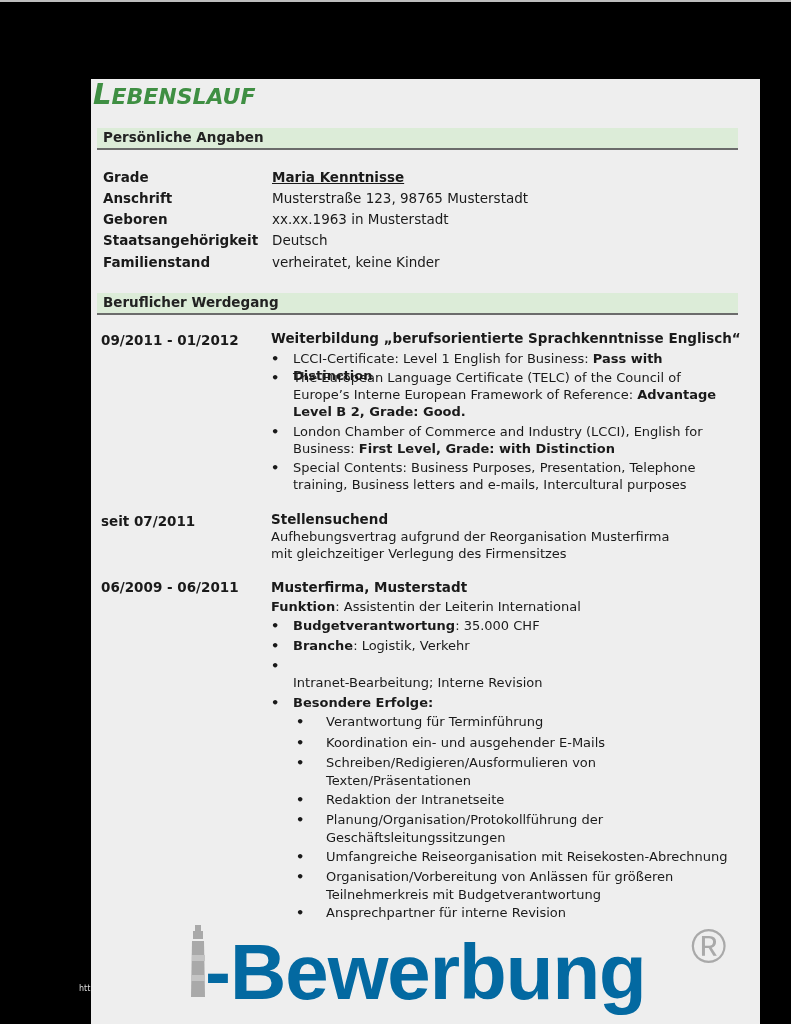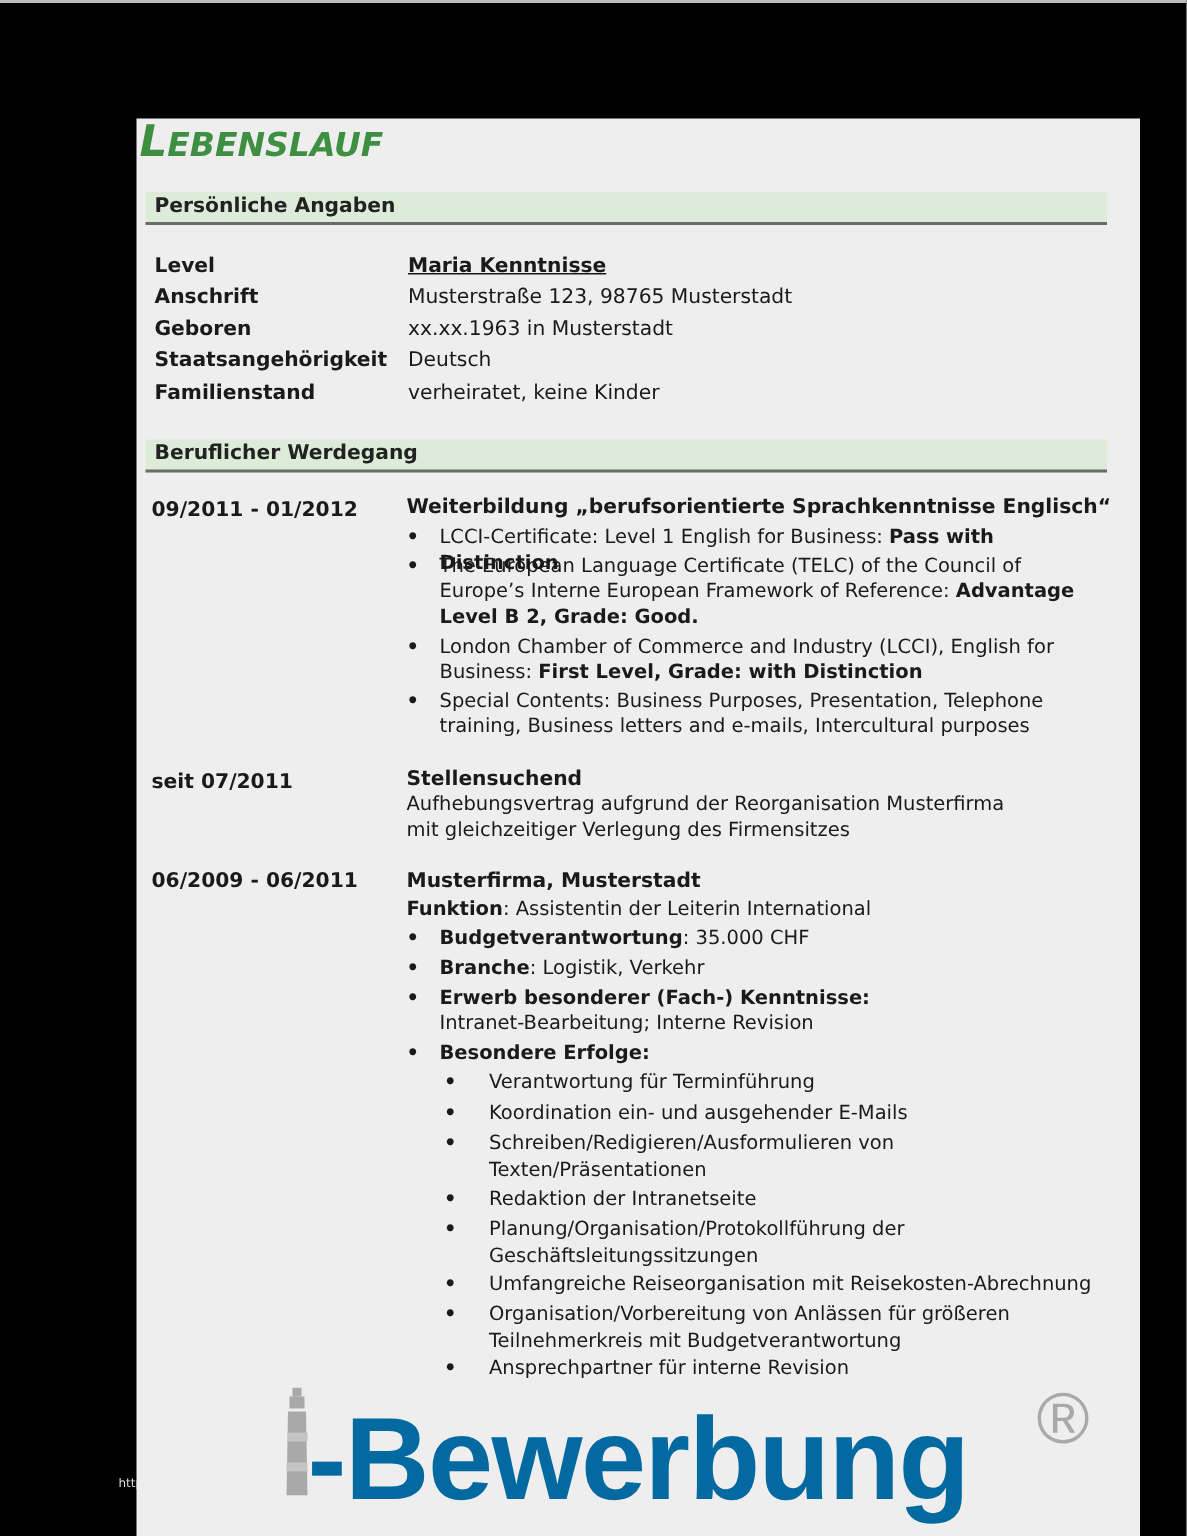--- a/index.html
+++ b/index.html
@@ -38,21 +38,21 @@
 
 <div class="page">
   <div class="title" style="top:-2px;">
     <span class="big">L</span><span class="small">EBENSLAUF</span>
   </div>
 
   <div class="sec" style="top:49px;">
     <span>Persönliche Angaben</span>
   </div>
 
-  <div class="lbl" style="top:90px;">Level</div>
+  <div class="lbl" style="top:90px;">Grade</div>
   <div class="val u" style="top:90px;">Maria Kenntnisse</div>
   <div class="lbl" style="top:111px;">Anschrift</div>
   <div class="val" style="top:111px;">Musterstraße 123, 98765 Musterstadt</div>
   <div class="lbl" style="top:132px;">Geboren</div>
   <div class="val" style="top:132px;">xx.xx.1963 in Musterstadt</div>
   <div class="lbl" style="top:153px;">Staatsangehörigkeit</div>
   <div class="val" style="top:153px;">Deutsch</div>
   <div class="lbl" style="top:175px;">Familienstand</div>
   <div class="val" style="top:175px;">verheiratet, keine Kinder</div>
 
@@ -69,21 +69,21 @@
 
   <div class="date" style="top:434px;">seit 07/2011</div>
   <div class="head" style="top:432px;">Stellensuchend</div>
   <div class="txt" style="top:449px; width:420px;">Aufhebungsvertrag aufgrund der Reorganisation Musterfirma  mit gleichzeitiger Verlegung des Firmensitzes</div>
 
   <div class="date" style="top:500px;">06/2009 - 06/2011</div>
   <div class="head" style="top:500px;">Musterfirma, Musterstadt</div>
   <div class="txt" style="top:519px;"><b>Funktion</b><span>: Assistentin der Leiterin International</span></div>
   <div class="b1" style="top:538px;"><b>Budgetverantwortung</b><span>: 35.000 CHF</span></div>
   <div class="b1" style="top:558px;"><b>Branche</b><span>: Logistik, Verkehr</span></div>
-  <div class="b1" style="top:578px;"><b>Erwerb besonderer (Fach-) Kenntnisse:</b><br><span>Intranet-Bearbeitung; Interne Revision</span></div>
+  <div class="b1" style="top:578px;"><br><span>Intranet-Bearbeitung; Interne Revision</span></div>
   <div class="b1" style="top:615px;"><b>Besondere Erfolge:</b></div>
 
   <div class="b2" style="top:634px;">Verantwortung für Terminführung</div>
   <div class="b2" style="top:655px;">Koordination ein- und ausgehender E-Mails</div>
   <div class="b2" style="top:675px; width:310px;">Schreiben/Redigieren/Ausformulieren von Texten/Präsentationen</div>
   <div class="b2" style="top:712px;">Redaktion der Intranetseite</div>
   <div class="b2" style="top:732px; width:330px;">Planung/Organisation/Protokollführung der Geschäftsleitungssitzungen</div>
   <div class="b2" style="top:789px; width:420px;">Organisation/Vorbereitung von Anlässen für größeren Teilnehmerkreis mit Budgetverantwortung</div>
   <div class="b2" style="top:769px; width:460px;">Umfangreiche Reiseorganisation mit Reisekosten-Abrechnung</div>
   <div class="b2" style="top:825px;">Ansprechpartner für interne Revision</div>

